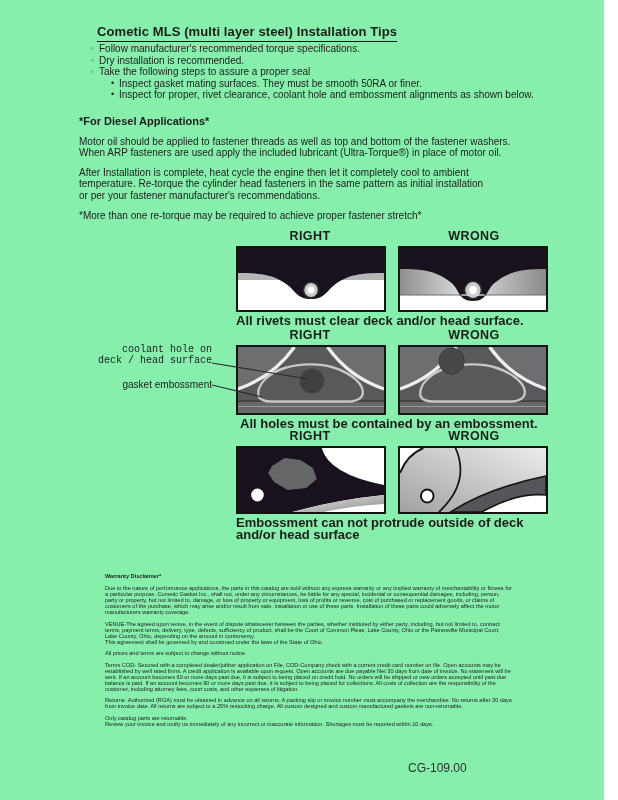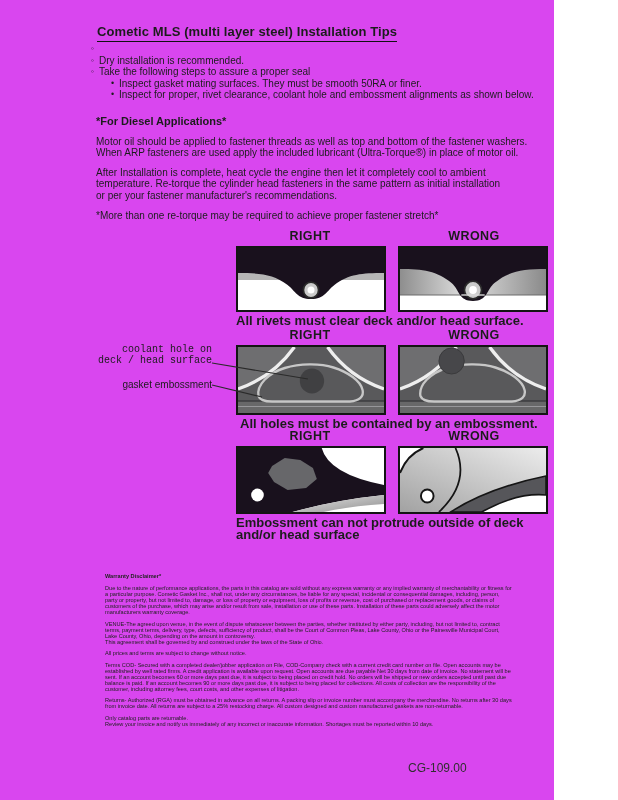--- a/index.html
+++ b/index.html
@@ -1,32 +1,32 @@
 <!DOCTYPE html>
 <html><head>
 <meta charset="utf-8">
 <style>
   html,body{margin:0;padding:0;background:#ffffff;}
   .page{
-    position:relative;width:554px;height:800px;background:#d946ef;overflow:hidden;
+    position:relative;width:604px;height:800px;background:#86efac;overflow:hidden;
     font-family:"Liberation Sans",sans-serif;color:#1c1c1c;
   }
   
   .title{
     position:absolute;left:97px;top:24px;font-size:13px;font-weight:bold;
     letter-spacing:.1px;border-bottom:1.6px solid #111;padding-bottom:2px;white-space:nowrap;
   }
   
   .tips{position:absolute;left:91px;top:43px;width:470px;font-size:10px;line-height:11.6px;}
   .tip-line{display:flex;}
   .tip-line .mk{width:8px;flex:0 0 8px;font-size:8px;line-height:11.6px;text-align:left;}
   .tip-line.sub{margin-left:20px;}
   .tip-line.sub .mk{font-size:9px;}
   
-  .diesel{position:absolute;left:96px;top:116px;width:520px;font-size:10px;line-height:11.6px;}
+  .diesel{position:absolute;left:79px;top:116px;width:520px;font-size:10px;line-height:11.6px;}
   .diesel h2{font-size:11px;font-weight:bold;margin:0 0 5px 0;}
   .diesel p{margin:8px 0 7px 0;white-space:pre-line;}
   
   .pair{position:absolute;left:236px;width:312px;}
   .hdr-row{display:flex;gap:16px;}
   .hdr{width:150px;text-align:center;font-size:12.5px;font-weight:bold;letter-spacing:.4px;line-height:15px;}
   .box-row{display:flex;gap:12px;margin-top:2px;}
   svg.dbox{width:150px;box-sizing:border-box;border:2.2px solid #141414;background:#fff;display:block;}
   .caption{font-size:13px;font-weight:bold;line-height:11.5px;margin-top:3px;}
   .caption.indent{margin-left:4px;}
@@ -49,20 +49,21 @@
 </head>
 <body>
 
 <div class="page">
 
   <div class="title">Cometic MLS (multi layer steel) Installation Tips</div>
 
   <div class="tips">
     <div class="tip-line">
       <span class="mk">◦</span>
+      <span>Follow manufacturer's recommended torque specifications.</span>
     </div>
     <div class="tip-line">
       <span class="mk">◦</span>
       <span>Dry installation is recommended.</span>
     </div>
     <div class="tip-line">
       <span class="mk">◦</span>
       <span>Take the following steps to assure a proper seal</span>
     </div>
     <div class="tip-line sub">

